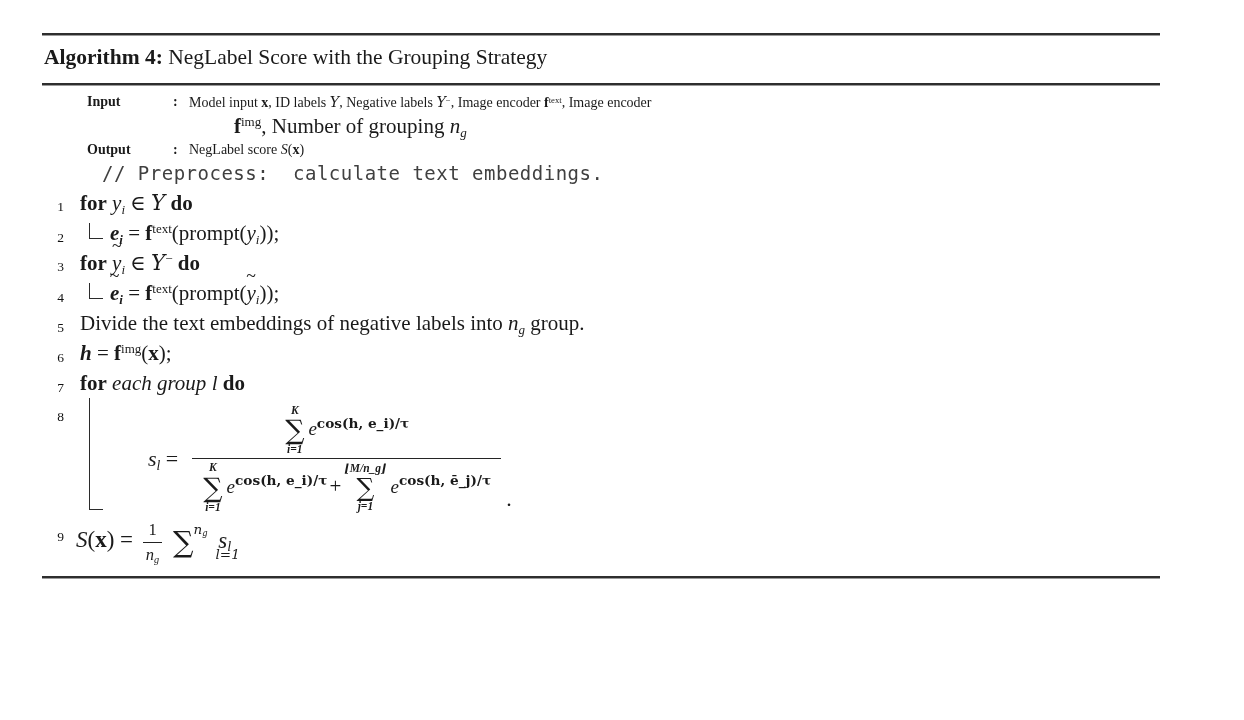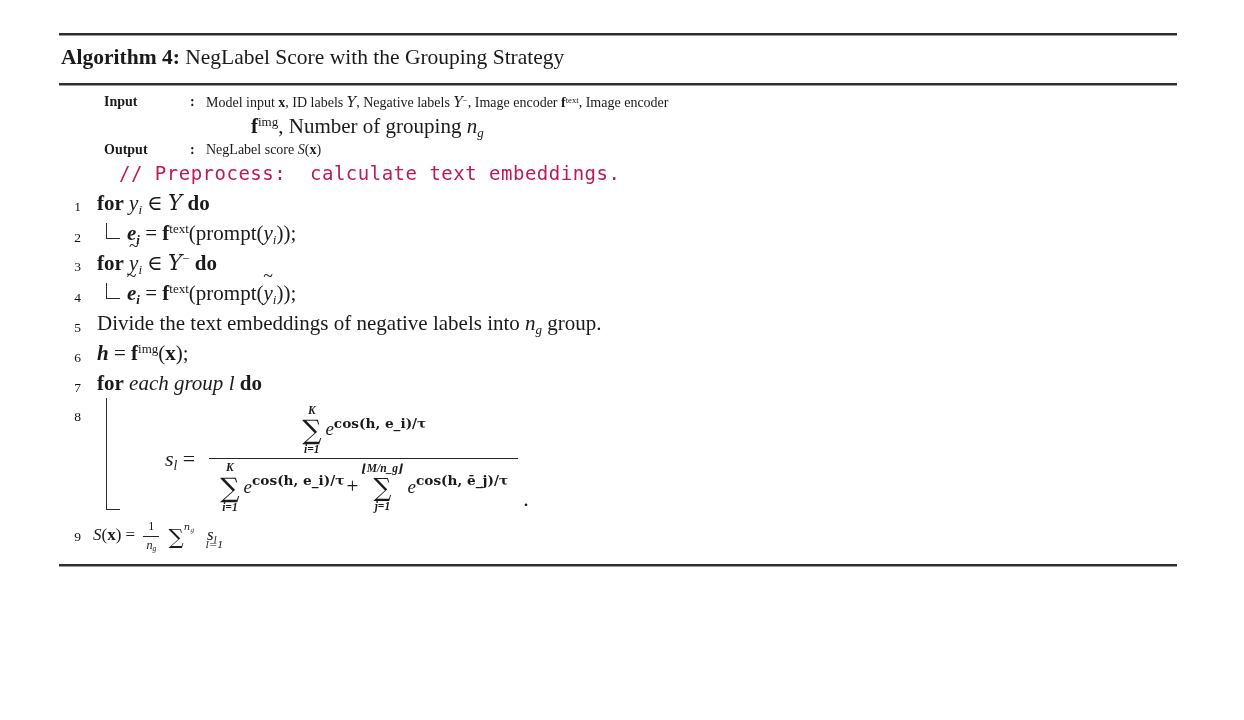--- a/index.html
+++ b/index.html
@@ -10,21 +10,21 @@
   body {
     width: 1244px;
     height: 720px;
     font-family: "Liberation Serif", "DejaVu Serif", serif;
     color: #1a1a1a;
     overflow: hidden;
   }
 
   .algorithm {
     position: absolute;
-    left: 59px;
+    left: 42px;
     top: 33px;
     width: 1118px;
   }
 
   .rule {
     height: 0;
     border-top: 2.2px solid #2e2e2e;
     border-bottom: 1px solid #9b9b9b;
     width: 100%;
   }
@@ -91,21 +91,21 @@
   .content {
     flex: 1;
     padding-left: 10px;
     position: relative;
   }
 
   .comment {
     font-family: "DejaVu Sans Mono", "Liberation Mono", monospace;
     font-size: 19px;
     letter-spacing: 0.5px;
-    color: #be185d;
+    color: #404040;
     white-space: pre;
     padding-left: 32px;
     line-height: 1.5;
   }
 
   
   .hook {
     position: relative;
     padding-left: 30px;
   }
@@ -265,21 +265,21 @@
   .bigsum .dn {
     position: absolute;
     left: 100%;
     bottom: -0.06em;
     font-size: 0.47em;
     font-style: italic;
     white-space: nowrap;
     margin-left: 22px;
   }
   .line9 {
-    font-size: 17px;
+    font-size: 23px;
     padding-left: 6px;
     white-space: nowrap;
   }
 </style>
 </head>
 <body>
 
 <div class="algorithm">
 
   <div class="rule rule-top"></div>

